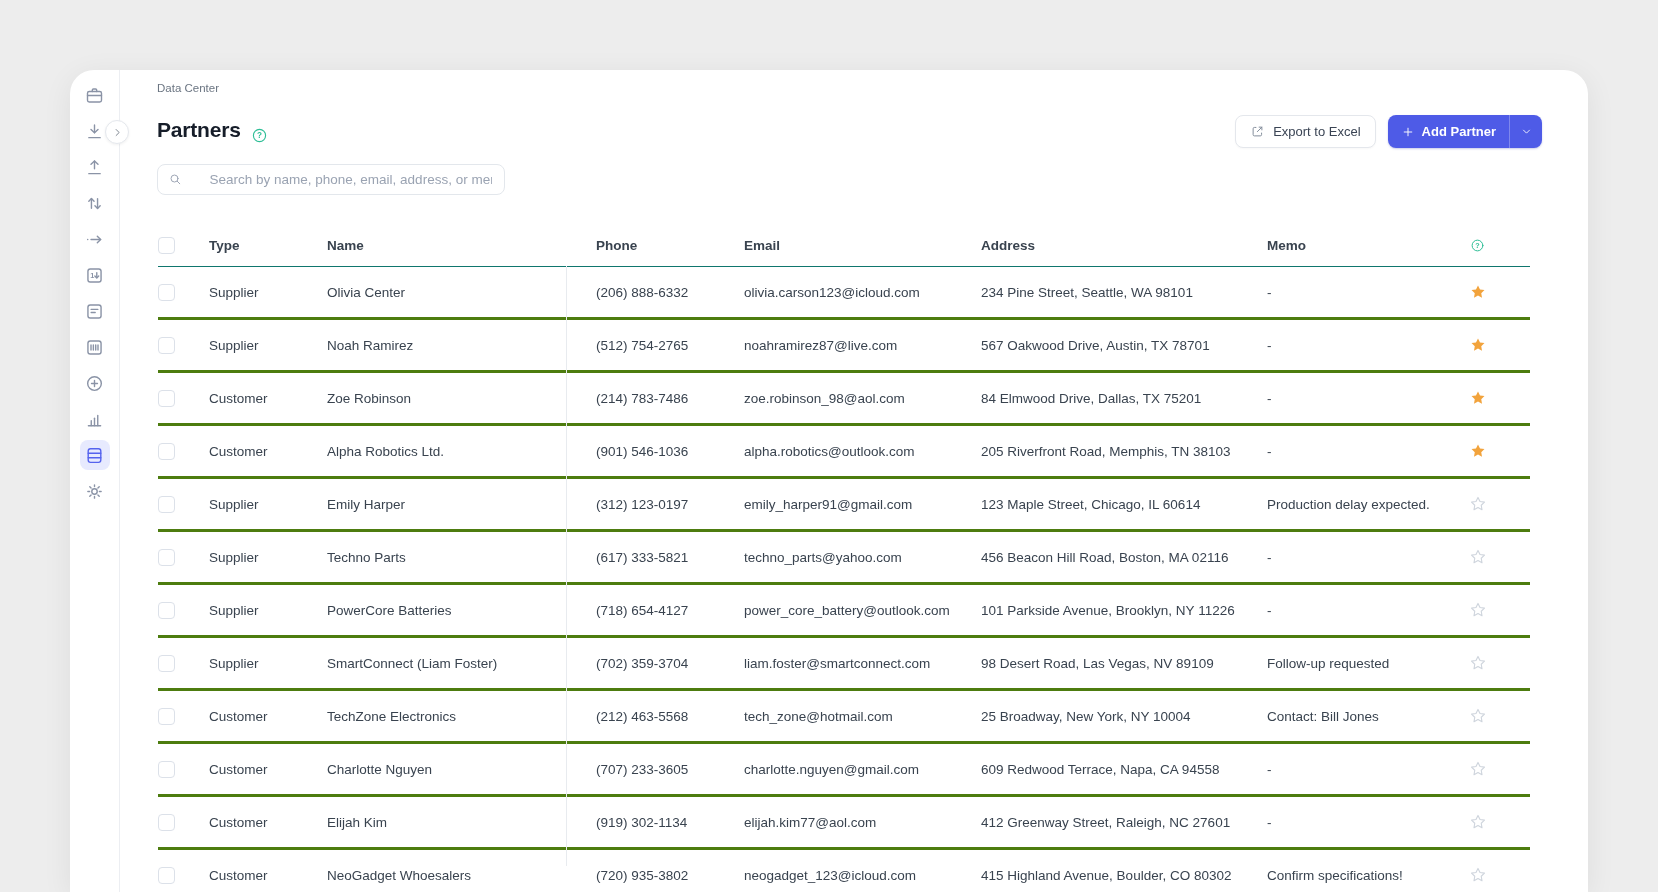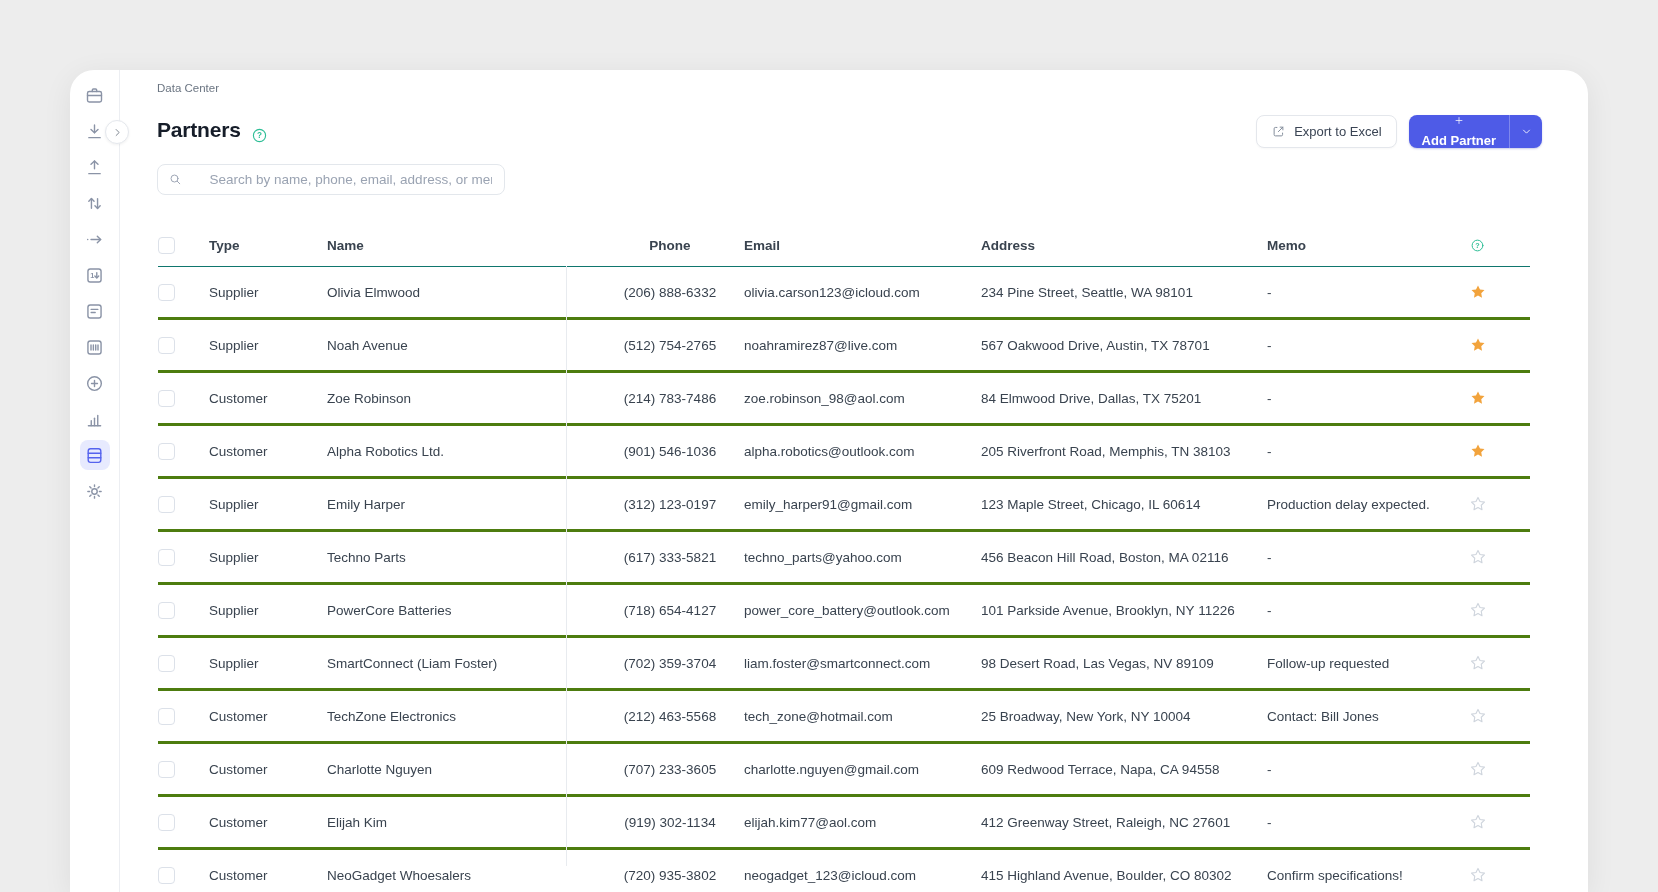--- a/index.html
+++ b/index.html
@@ -45,21 +45,21 @@
   .actions{position:absolute;top:45px;right:46px;display:flex;gap:12px;height:33px;border-radius:15px;}
   .btn-export{
     display:flex;align-items:center;gap:8px;padding:0 14px;height:33px;
     background:#fff;border:1px solid #E4E7EC;border-radius:8px;cursor:pointer;
     font-family:inherit;font-size:13px;font-weight:500;color:#3A4454;box-shadow:0 1px 2px rgba(0,0,0,.03);
   }
   .btn-export svg{width:15px;height:15px;color:#848E9C;}
   .split{display:flex;height:33px;border-radius:8px;overflow:hidden;background:#4E5BE7;box-shadow:0 1px 2px rgba(38,50,170,.25);}
   .btn-add{
     display:flex;align-items:center;gap:7px;padding:0 13px;border:none;background:transparent;
-    color:#fff;font-family:inherit;font-size:13px;font-weight:600;cursor:pointer;flex-direction:column;
+    color:#fff;font-family:inherit;font-size:13px;font-weight:600;cursor:pointer;
   }
   .btn-add svg{width:14px;height:14px;}
   .btn-add-caret{
     width:33px;border:none;background:transparent;border-left:1px solid rgba(255,255,255,.28);
     display:flex;align-items:center;justify-content:center;color:#fff;cursor:pointer;padding:0;
   }
   .btn-add-caret svg{width:13px;height:13px;}
   
   .search{
     position:absolute;left:37px;top:94px;width:348px;height:31px;box-sizing:border-box;
@@ -74,21 +74,21 @@
   
   .table{position:absolute;left:38px;top:154px;width:1372px;}
   .thead,.trow{
     display:grid;grid-template-columns:51px 118px 239px 178px 237px 286px 158px 105px;
     align-items:center;
   }
   .thead{height:42px;border-bottom:1px solid #0f766e;}
   .trow{height:50px;border-bottom:3px solid #4d7c0f;}
   .cell{font-size:13.5px;color:#39434F;white-space:nowrap;}
   .thead .cell{font-weight:700;color:#39434F;}
-  .c-phone{padding-left:30px;text-align:center;}
+  .c-phone{padding-left:30px;}
   .c-star{display:flex;justify-content:center;}
   .cbx{width:15px;height:15px;border:1.5px solid #DCE1E9;border-radius:4px;background:#fff;cursor:pointer;}
   .staricon{width:18px;height:18px;display:block;cursor:pointer;}
   .star-on path{fill:#F2A33C;stroke:none;}
   .star-off path{fill:none;stroke:#CFD5DD;stroke-width:1.5;stroke-linejoin:round;}
   .col-divider{position:absolute;left:408px;top:42px;width:1px;height:600px;background:#E8EBEF;}
   .thead .help{width:15px;height:15px;}
 </style>
 </head>
 <body>
@@ -251,37 +251,37 @@
               <text x="12" y="16" text-anchor="middle" font-size="11.5">?</text>
         </svg>
           </div>
         </div>
       <div id="tbody">
           <div class="trow">
             <div class="cell">
               <div class="cbx"></div>
             </div>
             <div class="cell c-type">Supplier</div>
-            <div class="cell c-name">Olivia Elmwood</div>
+            <div class="cell c-name">Olivia Center</div>
             <div class="cell c-phone">(206) 888-6332</div>
             <div class="cell c-email">olivia.carson123@icloud.com</div>
             <div class="cell c-address">234 Pine Street, Seattle, WA 98101</div>
             <div class="cell c-memo">-</div>
             <div class="cell c-star">
        <svg class="staricon star-on" viewBox="0 0 24 24">
                 <path d="M12 3.2l2.67 5.41 5.97.87-4.32 4.21 1.02 5.95L12 16.83l-5.34 2.81 1.02-5.95-4.32-4.21 5.97-.87z"></path>
               </svg>
      </div>
           </div>
           <div class="trow">
             <div class="cell">
               <div class="cbx"></div>
             </div>
             <div class="cell c-type">Supplier</div>
-            <div class="cell c-name">Noah Avenue</div>
+            <div class="cell c-name">Noah Ramirez</div>
             <div class="cell c-phone">(512) 754-2765</div>
             <div class="cell c-email">noahramirez87@live.com</div>
             <div class="cell c-address">567 Oakwood Drive, Austin, TX 78701</div>
             <div class="cell c-memo">-</div>
             <div class="cell c-star">
        <svg class="staricon star-on" viewBox="0 0 24 24">
                 <path d="M12 3.2l2.67 5.41 5.97.87-4.32 4.21 1.02 5.95L12 16.83l-5.34 2.81 1.02-5.95-4.32-4.21 5.97-.87z"></path>
               </svg>
      </div>
           </div>

